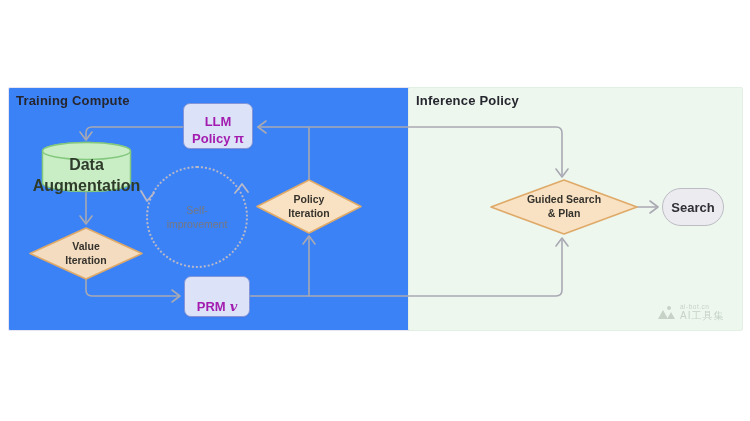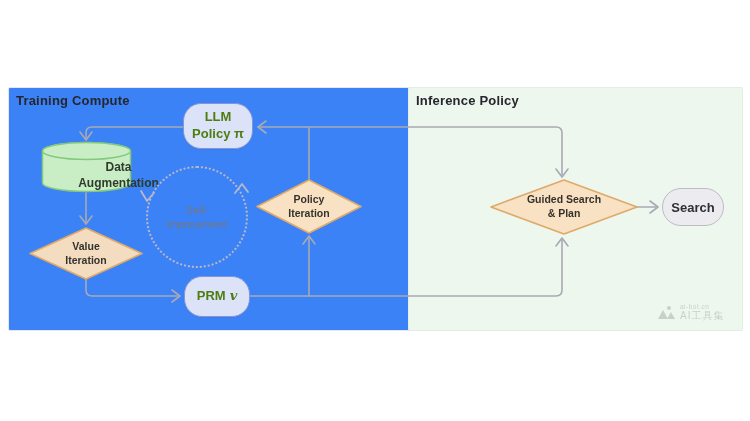--- a/index.html
+++ b/index.html
@@ -12,36 +12,37 @@
   .panel-inference{left:408px;width:333px;background:#edf7ee;border:1px solid #e2efe3;}
   .panel-title{
     position:absolute;top:5px;left:7px;font-size:13px;font-weight:bold;color:#26262e;
     letter-spacing:.2px;
   }
   .connectors{position:absolute;left:0;top:0;pointer-events:none;}
 
   .node{position:absolute;display:flex;align-items:center;justify-content:center;
     text-align:center;box-sizing:border-box;}
   .node-box{
-    background:#dce3f8;border:1.6px solid #8395d8;border-radius:18px;
-    color:#4d7c0f;font-weight:bold;font-size:13px;line-height:1.3;
+    background:#dce3f8;border:1.6px solid #8395d8;border-radius:7px;
+    color:#a21caf;font-weight:bold;font-size:13px;line-height:1.3;
     box-shadow:0 1px 1px rgba(90,100,160,.15);
+    align-items:flex-end;
   }
   .node-pill{
     background:#ececf0;border:1.5px solid #bcbcc4;border-radius:19px;
     color:#2f2f36;font-weight:bold;font-size:13px;
   }
   .shape-wrap{position:absolute;}
   .shape-wrap svg{display:block;}
   .shape-label{
     position:absolute;left:0;top:0;width:100%;height:100%;
     display:flex;flex-direction:column;align-items:center;justify-content:center;
     font-weight:bold;color:#35322c;font-size:10.5px;line-height:1.3;text-align:center;
   }
-  .cyl-label{color:#2e3b2a;font-size:12px;padding-top:8px;padding-left:32px;}
+  .cyl-label{color:#2e3b2a;font-size:16px;padding-top:8px;}
   .self-circle{
     position:absolute;left:146px;top:166px;width:102px;height:102px;border-radius:50%;
     border:2px dotted #b8b8c8;box-sizing:border-box;
     display:flex;flex-direction:column;align-items:center;justify-content:center;
     color:#77777f;font-size:10.5px;line-height:1.35;text-align:center;
   }
   .prm-sym{font-style:italic;margin-left:4px;font-family:"DejaVu Serif", serif;font-weight:bold;}
   .wm-aibot{
     position:absolute;left:658px;top:303px;width:84px;color:#c6d2c6;
     display:flex;align-items:center;gap:4px;

